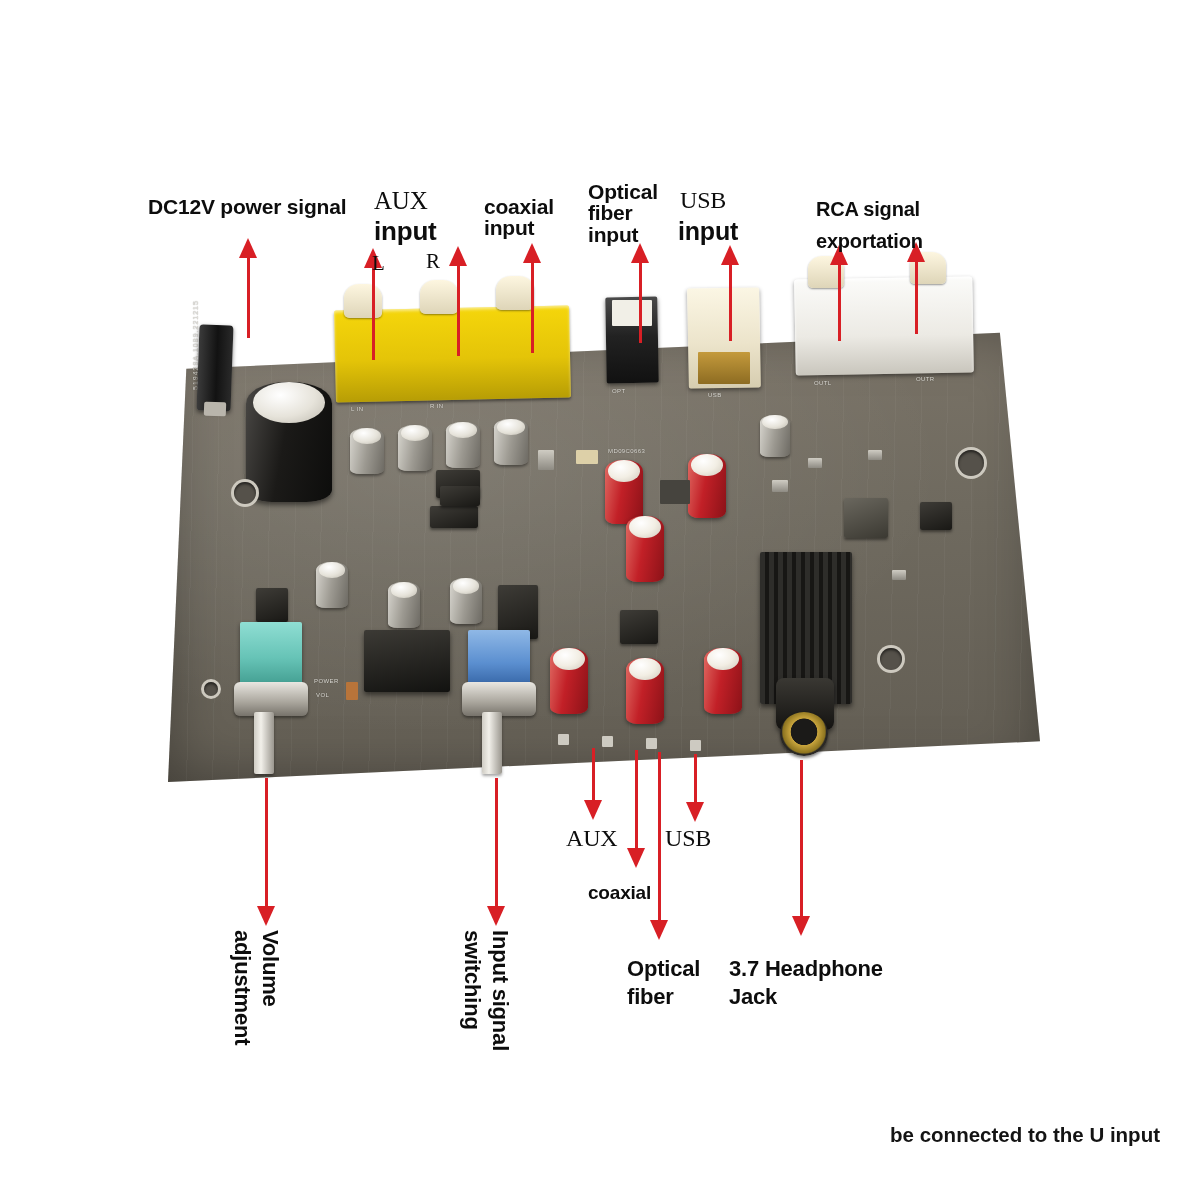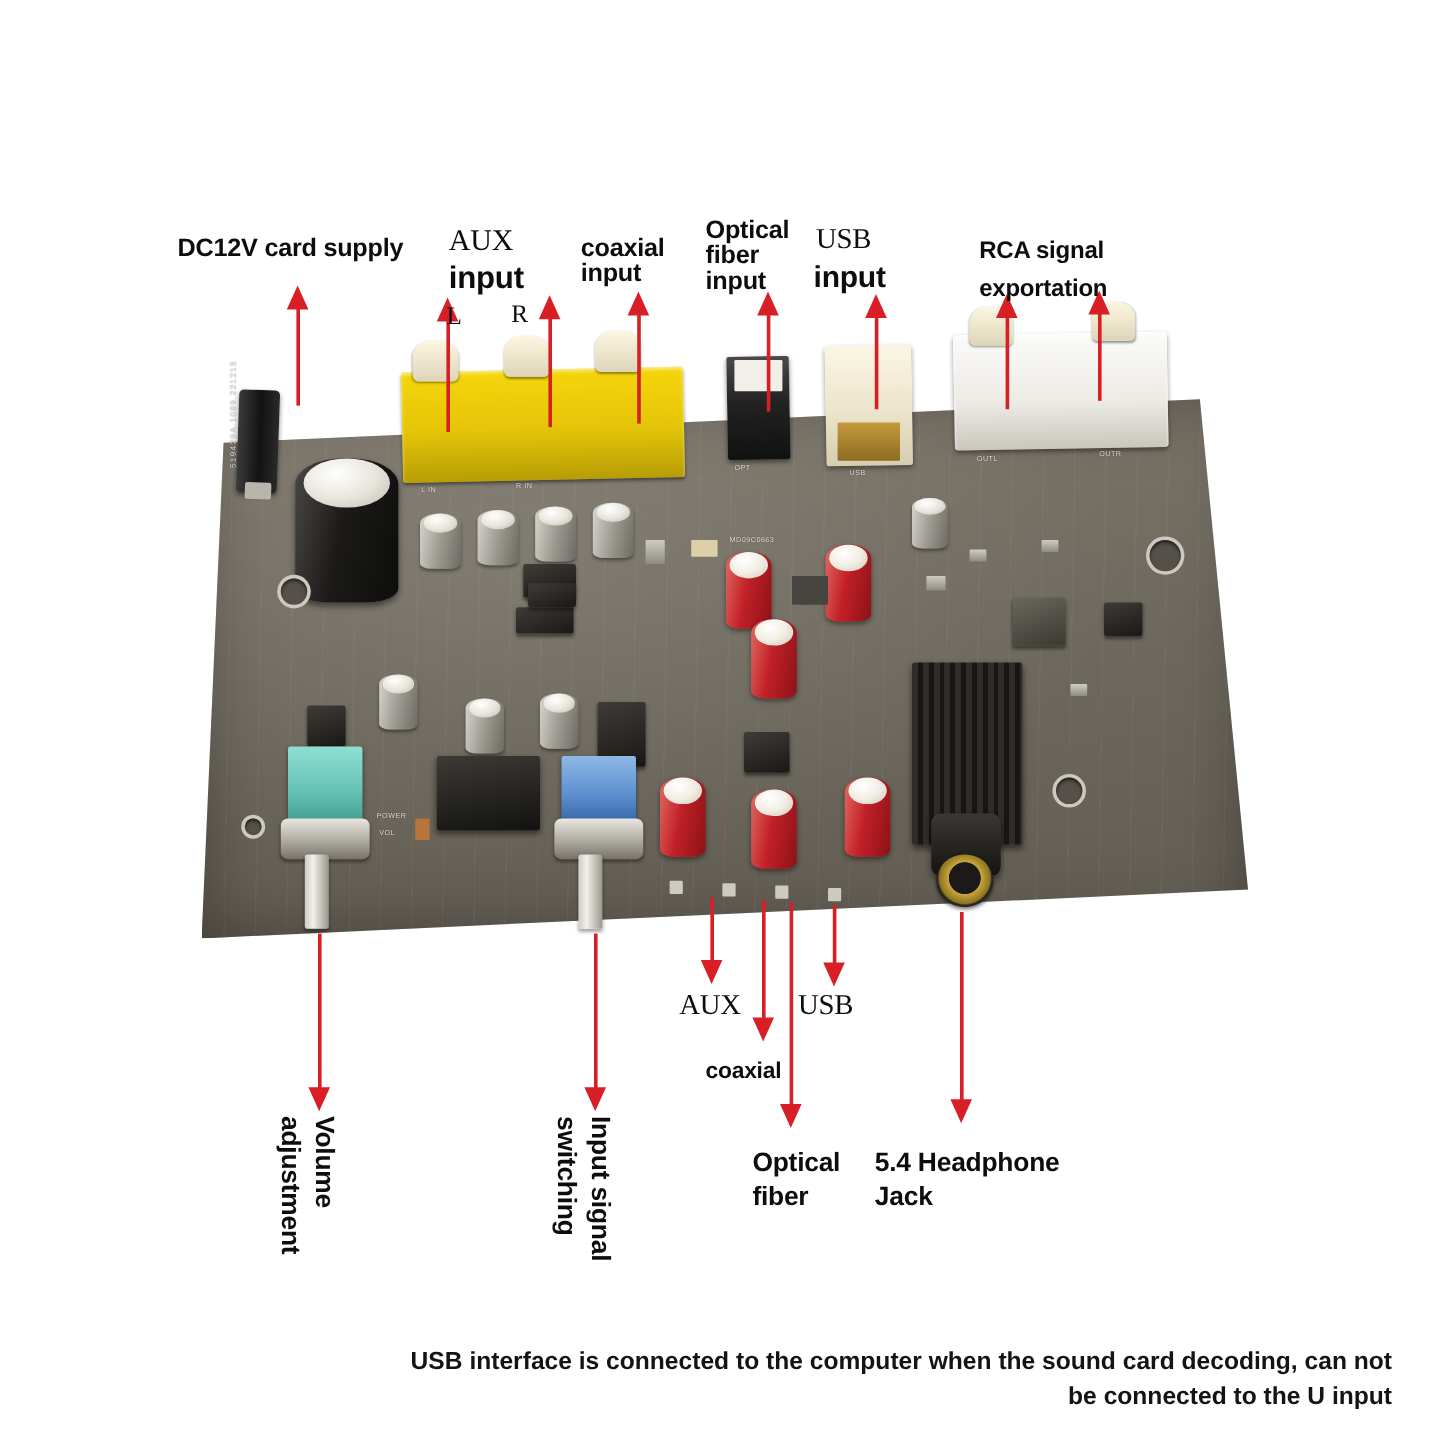--- a/index.html
+++ b/index.html
@@ -269,21 +269,21 @@
   <div class="arrow up" style="left:828px;top:245px;width:22px;height:96px;">
       <div class="head"></div>
       <div class="shaft"></div>
     </div>
 
   <div class="arrow up" style="left:905px;top:242px;width:22px;height:92px;">
       <div class="head"></div>
       <div class="shaft"></div>
     </div>
 
-  <div class="lbl" style="left:148px;top:196px;font-size:21px;">DC12V card supply</div>
+  <div class="lbl" style="left:148px;top:196px;font-size:21px;">DC12V power signal</div>
 
   <div class="lbl serif" style="left:374px;top:188px;font-size:25px;">AUX</div>
   <div class="lbl" style="left:374px;top:218px;font-size:26px;">input</div>
 
   <div class="lbl serif" style="left:372px;top:253px;font-size:21px;">L</div>
   <div class="lbl serif" style="left:426px;top:251px;font-size:21px;">R</div>
 
   <div class="lbl" style="left:484px;top:196px;font-size:21px;">coaxial
 input</div>
 
@@ -340,21 +340,20 @@
 
   <div class="lbl serif" style="left:566px;top:826px;font-size:24px;">AUX</div>
 
   <div class="lbl" style="left:588px;top:883px;font-size:19px;">coaxial</div>
 
   <div class="lbl serif" style="left:665px;top:826px;font-size:24px;">USB</div>
 
   <div class="lbl" style="left:627px;top:955px;font-size:22px;line-height:1.25;">Optical
 fiber</div>
 
-  <div class="lbl" style="left:729px;top:955px;font-size:22px;line-height:1.25;">5.4 Headphone
+  <div class="lbl" style="left:729px;top:955px;font-size:22px;line-height:1.25;">3.7 Headphone
 Jack</div>
 
   <div id="caption">
-    <div>USB interface is connected to the computer when the sound card decoding, can not</div>
     <div>be connected to the U input</div>
   </div>
 
 </div>
 
 </body></html>

